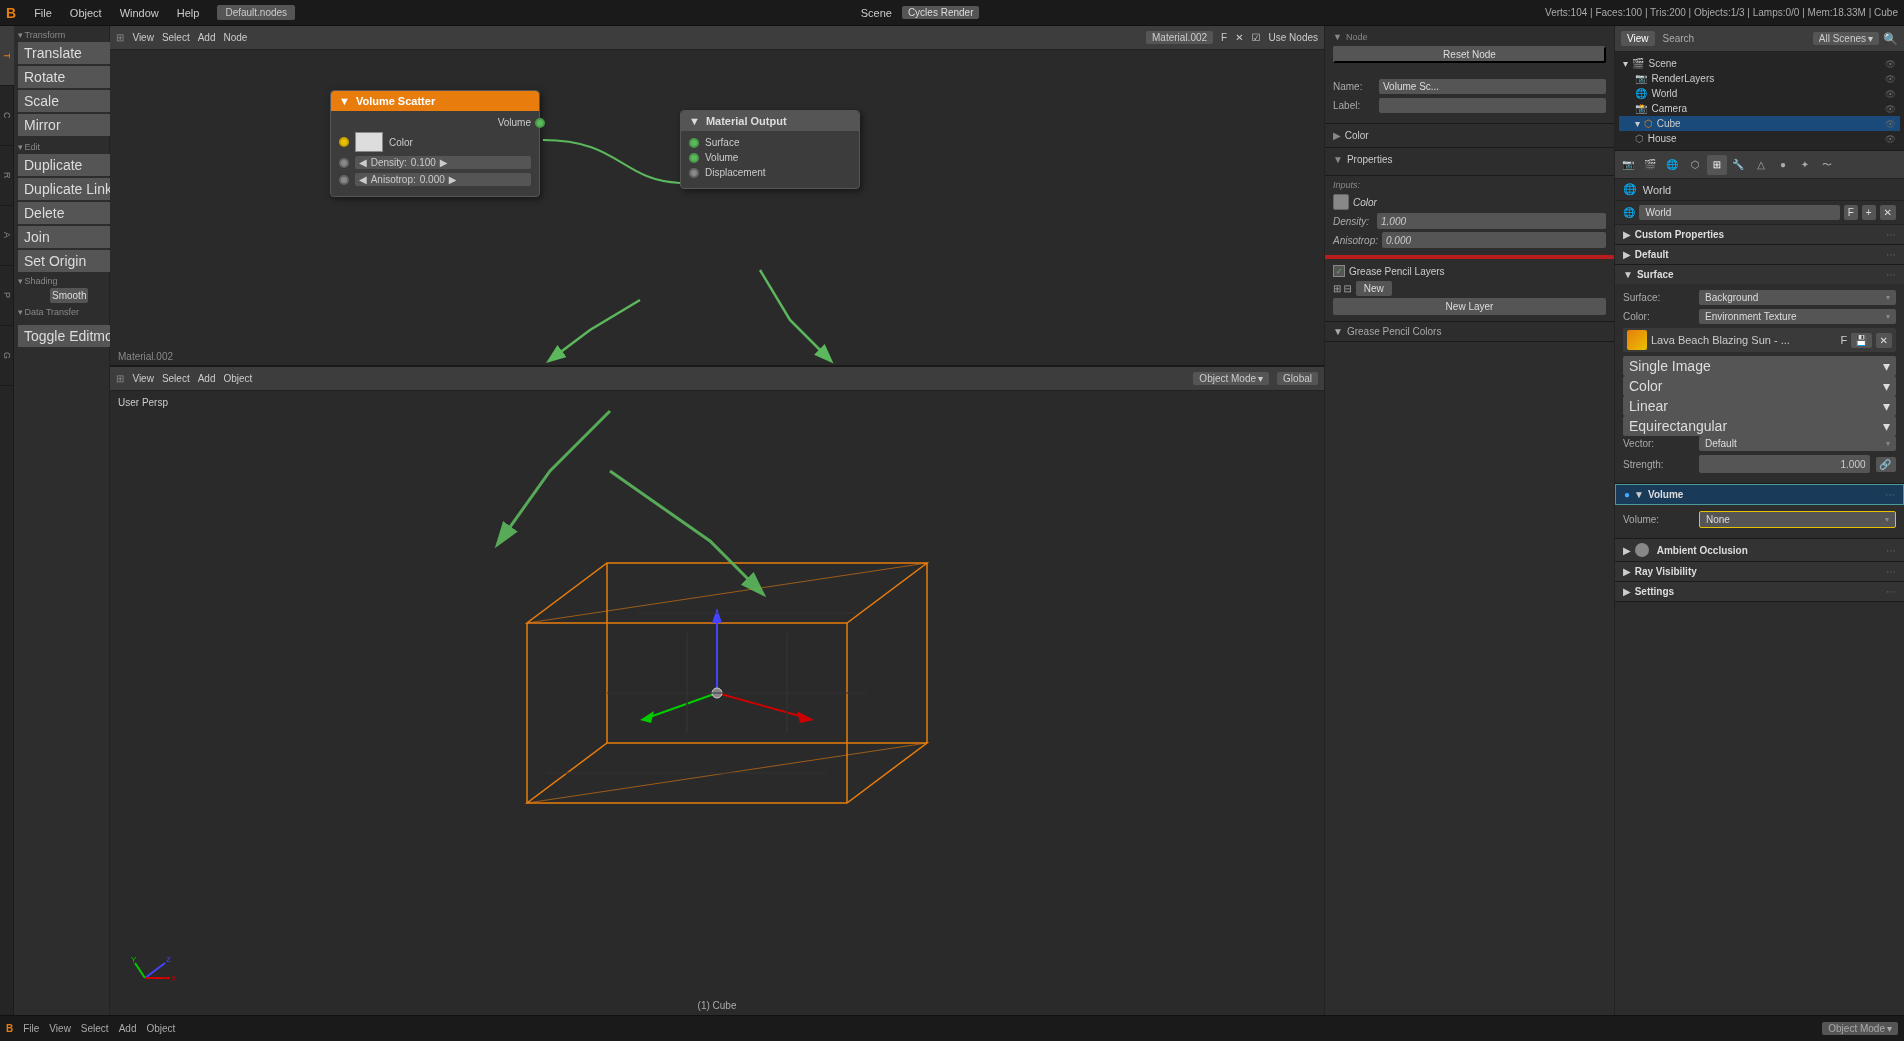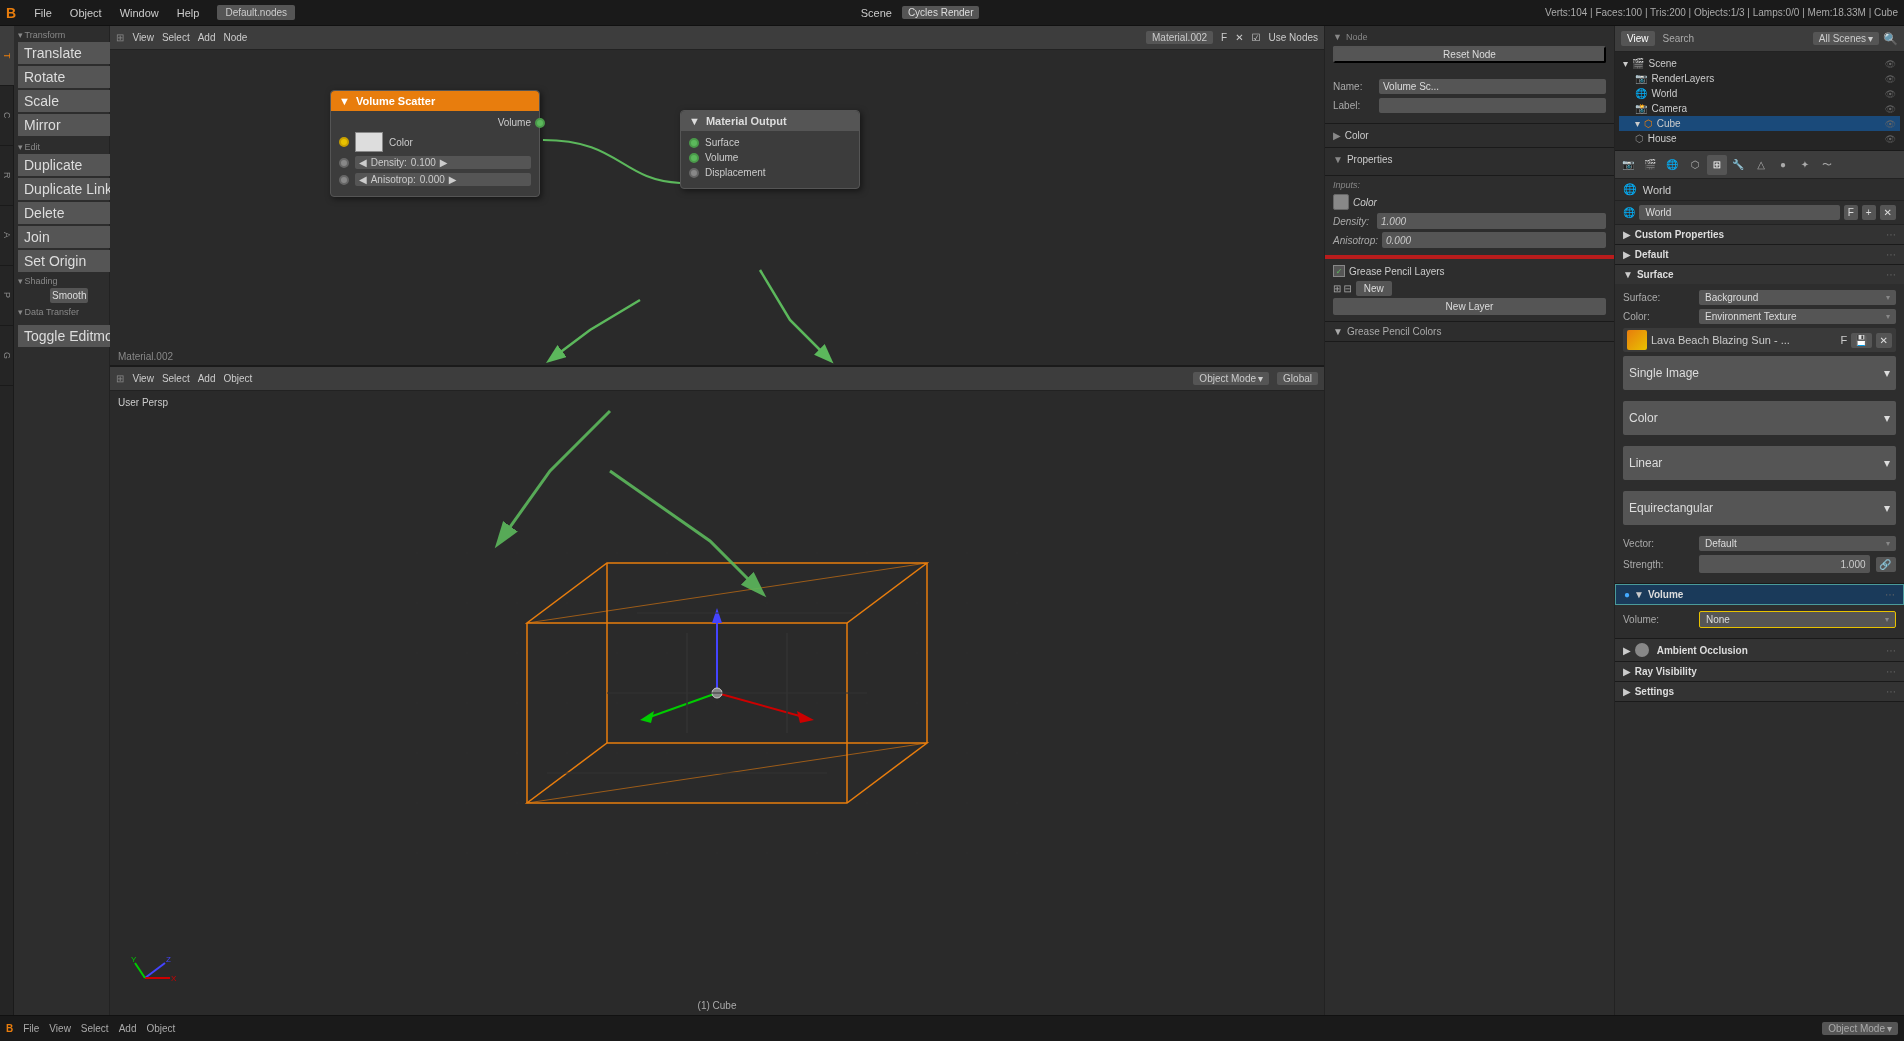--- a/index.html
+++ b/index.html
@@ -130,21 +130,21 @@
 
     .np-inputs-section { padding: 4px 8px; border-bottom: 4px solid #b91c1c; font-style: italic; }
     .np-inputs-title { color: #888; font-size: 9px; margin-bottom: 4px; }
     .np-input-field { display: flex; align-items: center; gap: 4px; margin-bottom: 3px; }
     .np-color-box { width: 16px; height: 16px; background: #888; border: 1px solid #666; border-radius: 2px; }
     .np-slider { flex: 1; background: #555; height: 16px; border-radius: 2px; display: flex; align-items: center; padding: 0 4px; }
 
     .lava-img-row { display: flex; align-items: center; gap: 4px; background: #3a3a3a; padding: 2px 4px; border-radius: 2px; margin-bottom: 4px; }
     .lava-thumb { width: 20px; height: 20px; background: linear-gradient(135deg, #e87d0d, #e8c200); border-radius: 2px; }
 
-    .prop-dropdown-full { width: 100%; background: #555; border: none; color: #ddd; padding: 10px 6px; font-size: 12px; border-radius: 2px; cursor: pointer; display: flex; align-items: center; justify-content: space-between; margin-bottom: 11px; }
+    .prop-dropdown-full { width: 100%; background: #555; border: none; color: #ddd; padding: 2px 6px; font-size: 14px; border-radius: 2px; cursor: pointer; display: flex; align-items: center; justify-content: space-between; margin-bottom: 0; }
 
     .section-dots { margin-left: auto; color: #666; font-size: 10px; }
   </style>
 </head>
 <body>
 
 <div id="topbar">
   <span class="topbar-logo">B</span>
   <div class="topbar-menu">
     <span>File</span>

